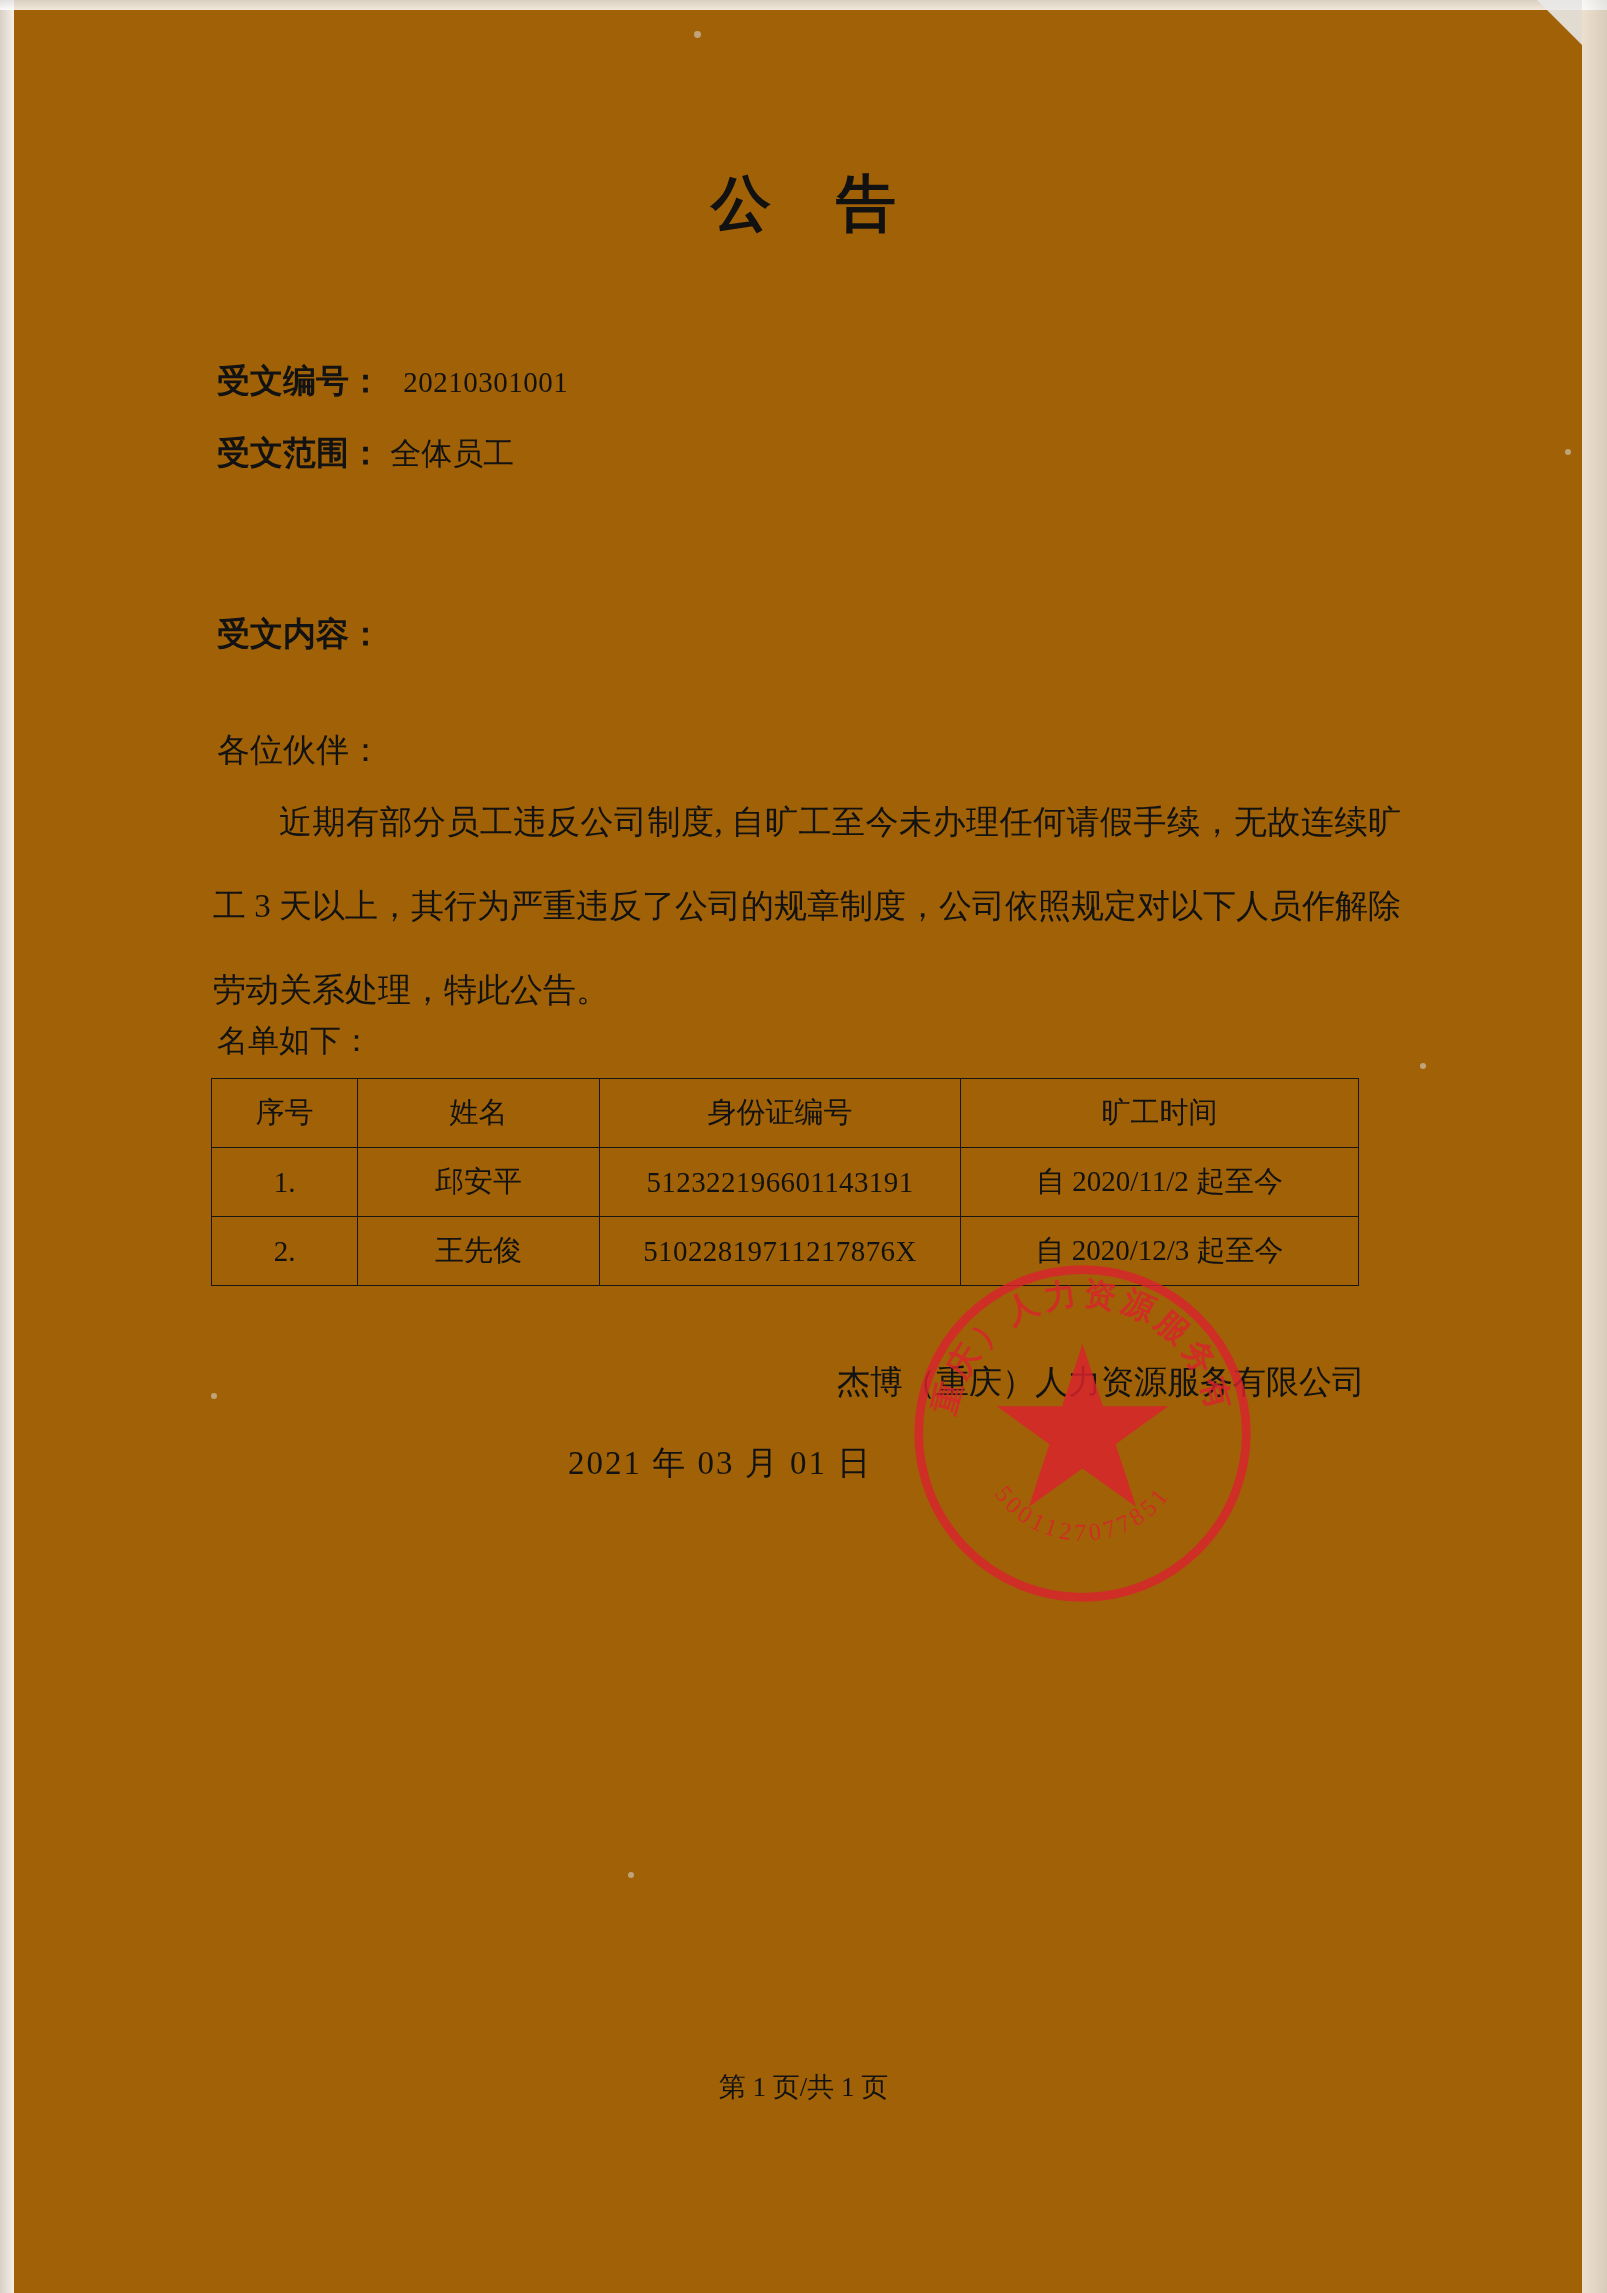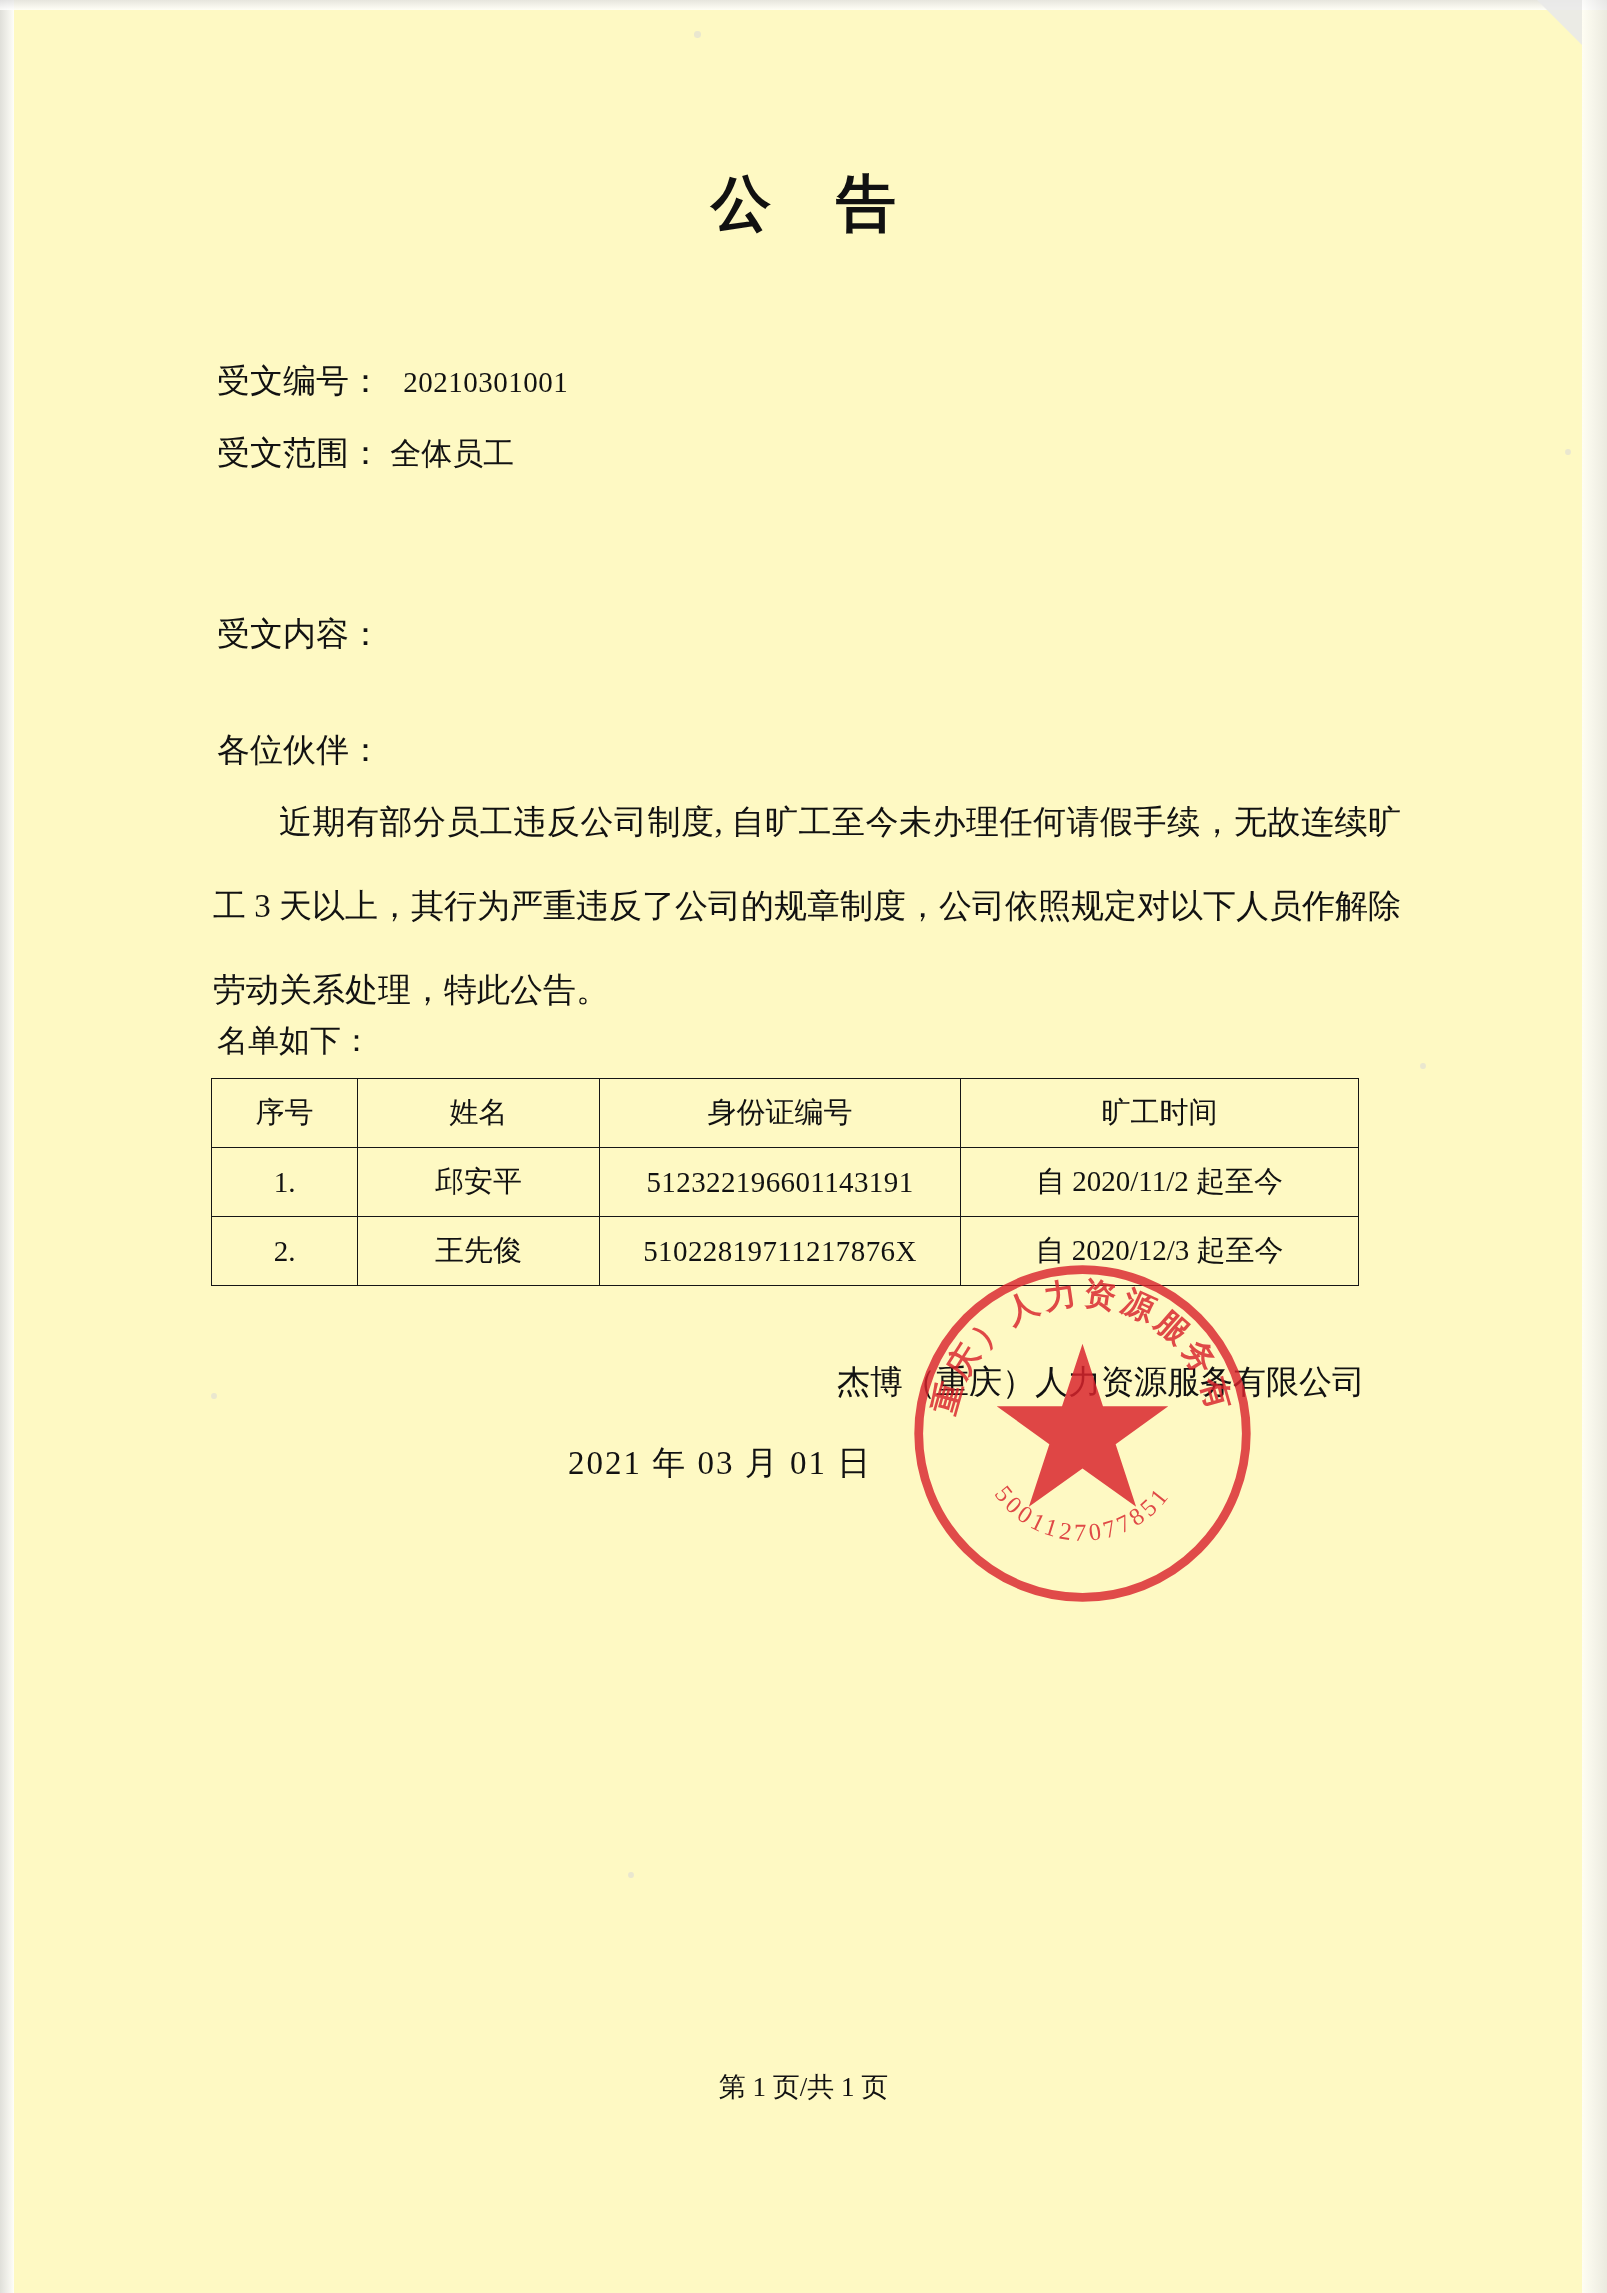--- a/index.html
+++ b/index.html
@@ -7,21 +7,21 @@
     padding: 0;
     background: #ffffff;
   }
   body {
     font-family: "Liberation Serif", "DejaVu Serif", serif;
   }
   .page {
     position: relative;
     width: 1607px;
     height: 2294px;
-    background: #fef9c3;
+    background: #a16207;
     overflow: hidden;
   }
   
   .scan-edge-left {
     position: absolute;
     left: 0; top: 0;
     width: 13.7px; height: 2294px;
     background: linear-gradient(to right, #dcdcdc, #ffffff);
     opacity: 0.9;
   }
@@ -66,21 +66,21 @@
     font-family: "Liberation Serif", "DejaVu Serif", serif;
   }
   .field-row {
     position: absolute;
     left: 217px;
     font-size: 33px;
     color: #121212;
     white-space: nowrap;
   }
   .field-label {
-    font-weight: normal;
+    font-weight: bold;
     font-size: 33px;
   }
   .field-value {
     font-weight: normal;
     font-size: 31px;
   }
   .field-value.num {
     font-family: "Liberation Serif", "DejaVu Serif", serif;
     font-size: 29px;
     letter-spacing: 0.5px;

